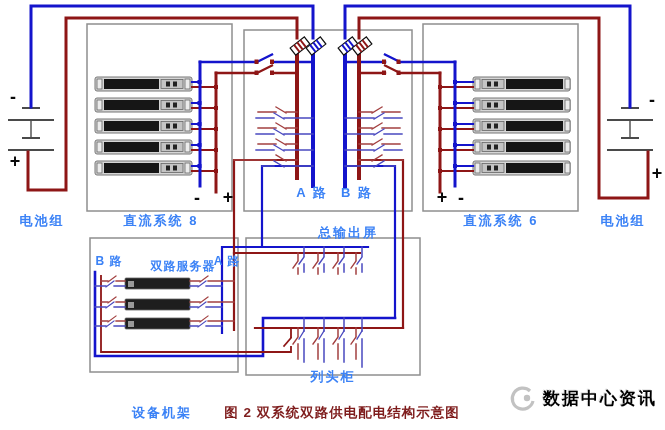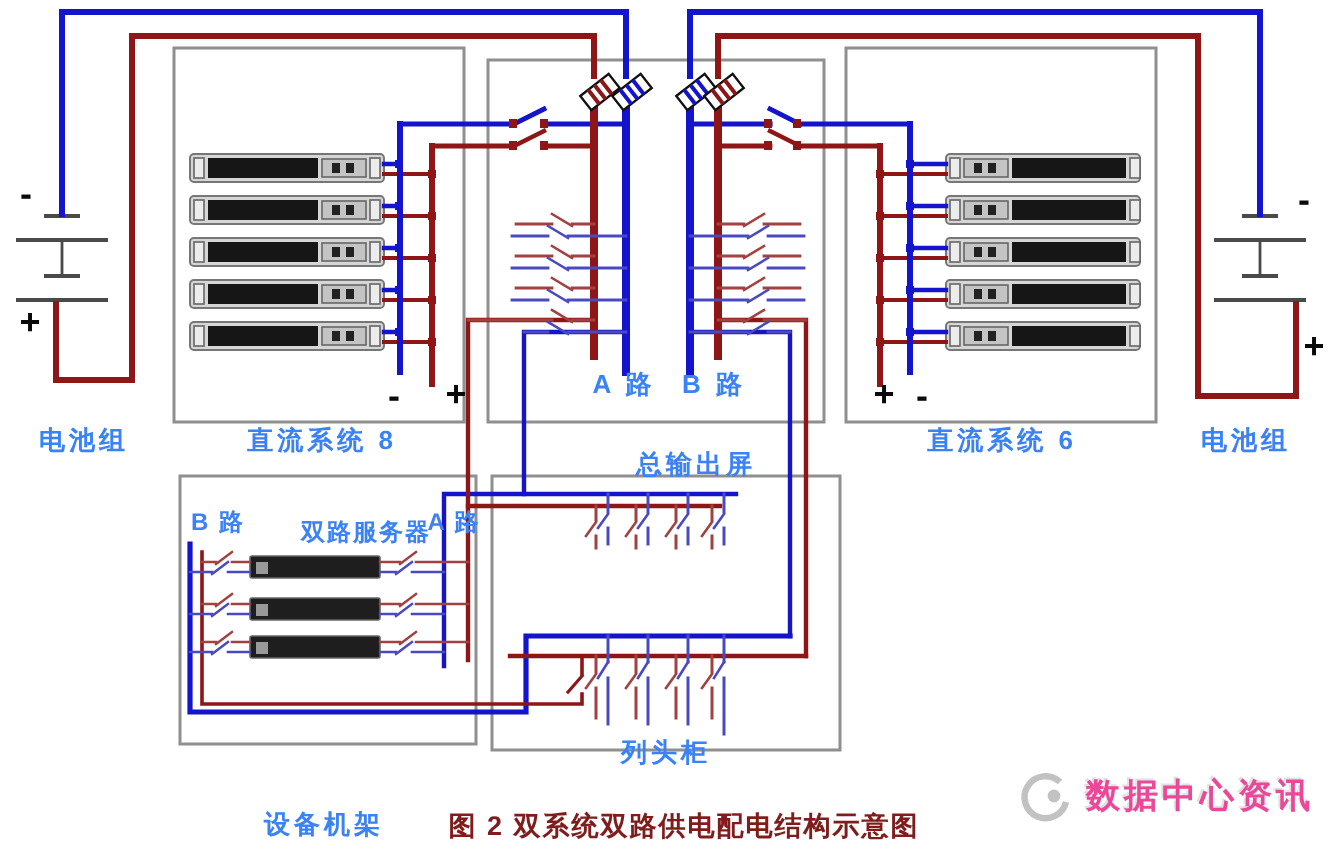--- a/index.html
+++ b/index.html
@@ -10,21 +10,21 @@
   #wiring{position:absolute;left:0;top:0;}
   .lbl{
     position:absolute;transform:translate(-50%,-50%);
     font-weight:bold;font-size:13px;color:#3b82f6;
     white-space:nowrap;letter-spacing:2px;line-height:1;
   }
   .lbl.small{font-size:12px;letter-spacing:1px;}
   .lbl.sign{font-size:18px;letter-spacing:0;color:#0a0a0a;}
   .lbl.caption{font-size:13.5px;letter-spacing:1px;color:#7f1d1d;margin-left:20px;}
   .lbl.watermark{
-    font-size:17px;letter-spacing:2px;color:#ec4899;
+    font-size:17px;letter-spacing:2px;color:#000000;
     text-shadow:1px 1px 0 #ffffff,-1px -1px 0 #e2e2e2;
   }
 </style>
 </head>
 <body>
 
 <div id="stage">
 
 <svg id="wiring" width="665" height="430" viewBox="0 0 665 430" xmlns="http://www.w3.org/2000/svg">
 

